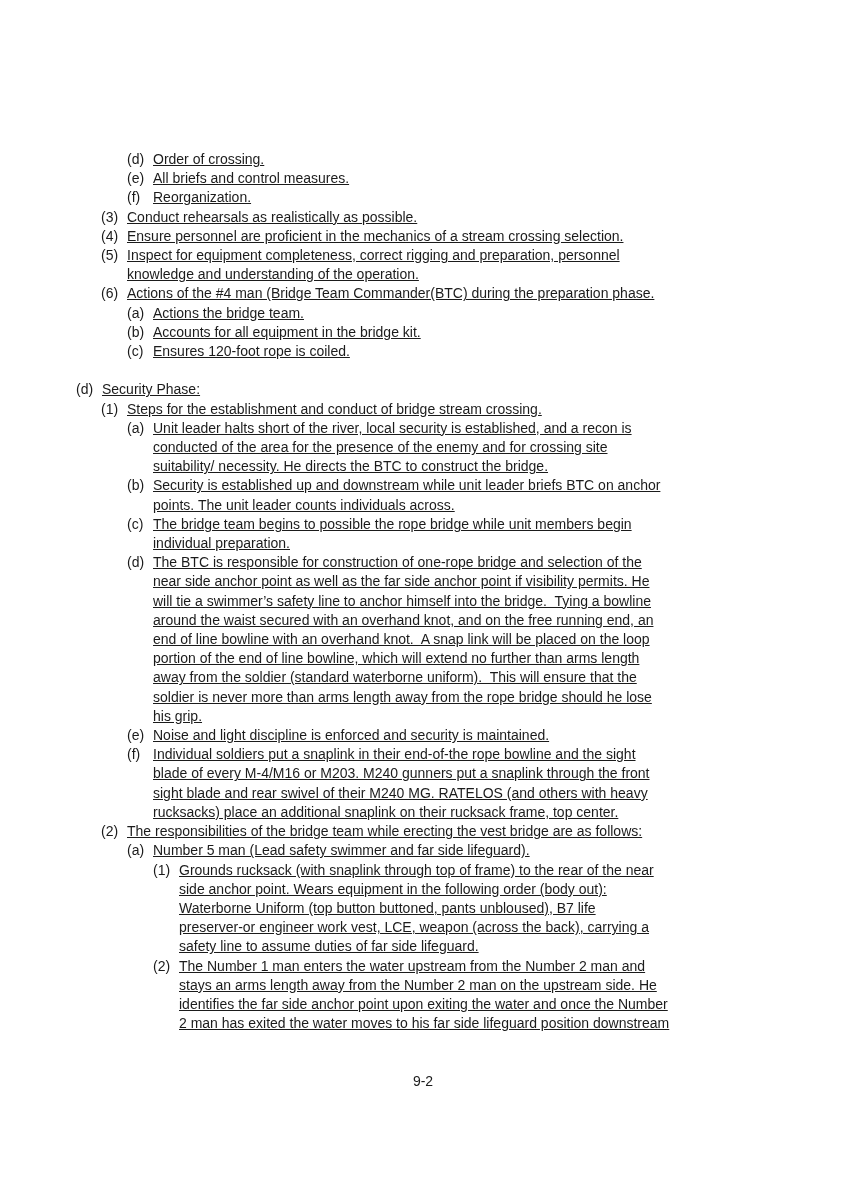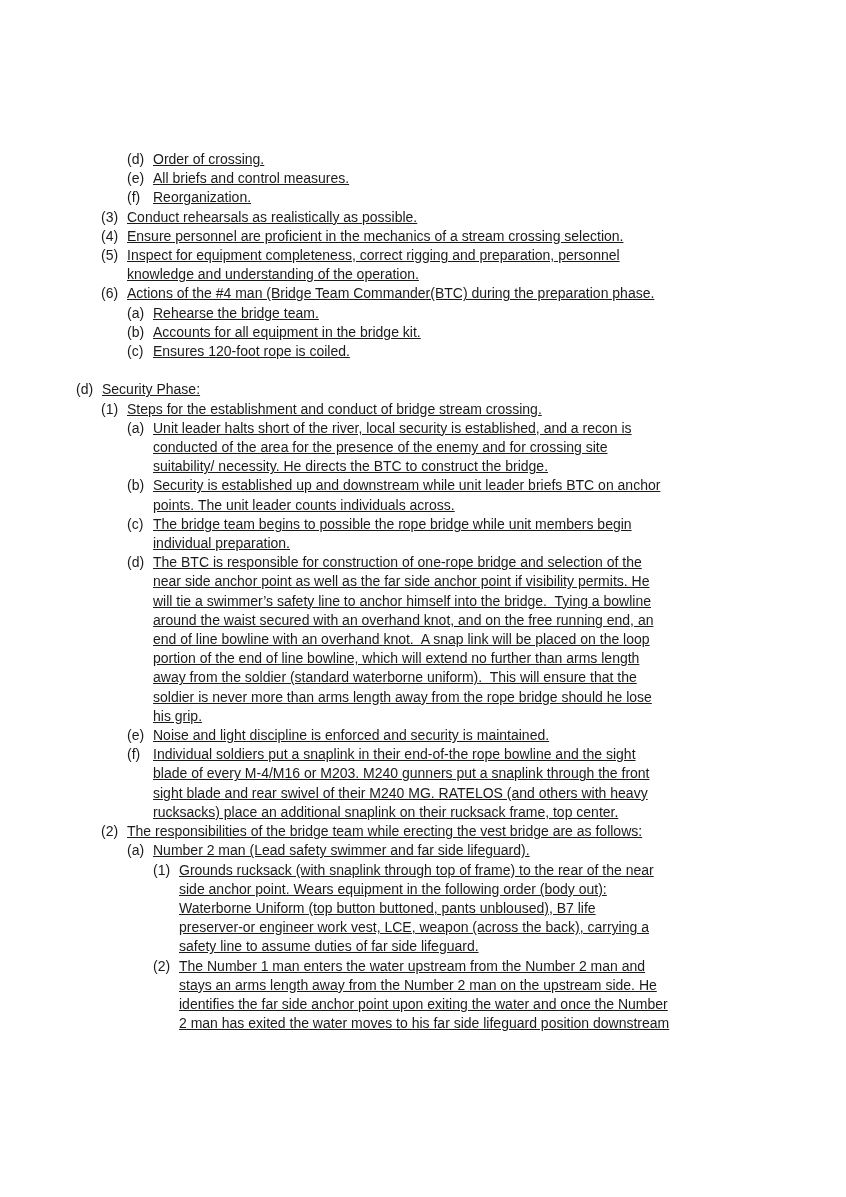--- a/index.html
+++ b/index.html
@@ -79,21 +79,21 @@
         <span class="label">(5)</span>
         <span class="text">Inspect for equipment completeness, correct rigging and preparation, personnel
 knowledge and understanding of the operation.</span>
       </div>
       <div class="item level-2">
         <span class="label">(6)</span>
         <span class="text">Actions of the #4 man (Bridge Team Commander(BTC) during the preparation phase.</span>
       </div>
       <div class="item level-3">
         <span class="label">(a)</span>
-        <span class="text">Rehearse the bridge team.</span>
+        <span class="text">Actions the bridge team.</span>
       </div>
       <div class="item level-3">
         <span class="label">(b)</span>
         <span class="text">Accounts for all equipment in the bridge kit.</span>
       </div>
       <div class="item level-3">
         <span class="label">(c)</span>
         <span class="text">Ensures 120-foot rope is coiled.</span>
       </div>
       <div class="spacer"></div>
@@ -143,31 +143,32 @@
 blade of every M-4/M16 or M203. M240 gunners put a snaplink through the front
 sight blade and rear swivel of their M240 MG. RATELOS (and others with heavy
 rucksacks) place an additional snaplink on their rucksack frame, top center.</span>
       </div>
       <div class="item level-2">
         <span class="label">(2)</span>
         <span class="text">The responsibilities of the bridge team while erecting the vest bridge are as follows:</span>
       </div>
       <div class="item level-3">
         <span class="label">(a)</span>
-        <span class="text">Number 2 man (Lead safety swimmer and far side lifeguard).</span>
+        <span class="text">Number 5 man (Lead safety swimmer and far side lifeguard).</span>
       </div>
       <div class="item level-4">
         <span class="label">(1)</span>
         <span class="text">Grounds rucksack (with snaplink through top of frame) to the rear of the near
 side anchor point. Wears equipment in the following order (body out):
 Waterborne Uniform (top button buttoned, pants unbloused), B7 life
 preserver-or engineer work vest, LCE, weapon (across the back), carrying a
 safety line to assume duties of far side lifeguard.</span>
       </div>
       <div class="item level-4">
         <span class="label">(2)</span>
         <span class="text">The Number 1 man enters the water upstream from the Number 2 man and
 stays an arms length away from the Number 2 man on the upstream side. He
 identifies the far side anchor point upon exiting the water and once the Number
 2 man has exited the water moves to his far side lifeguard position downstream</span>
       </div>
     </div>
+  <div class="page-number">9-2</div>
 </div>
 
 </body></html>

